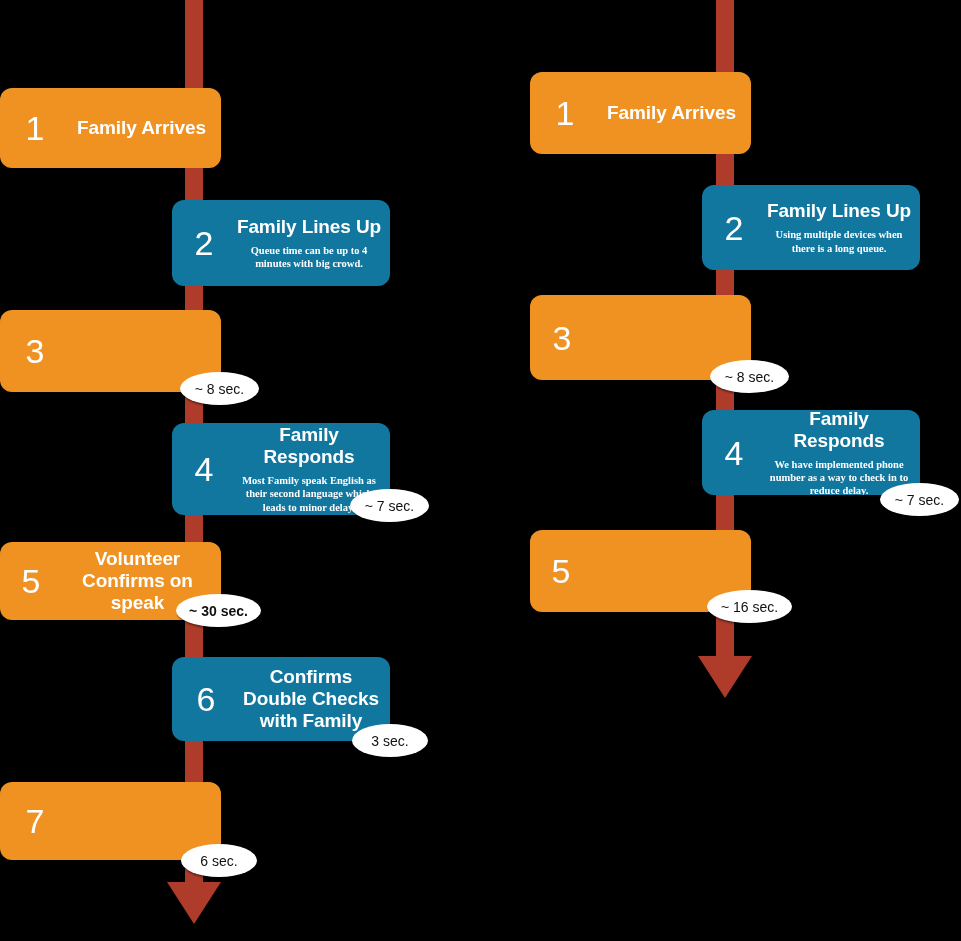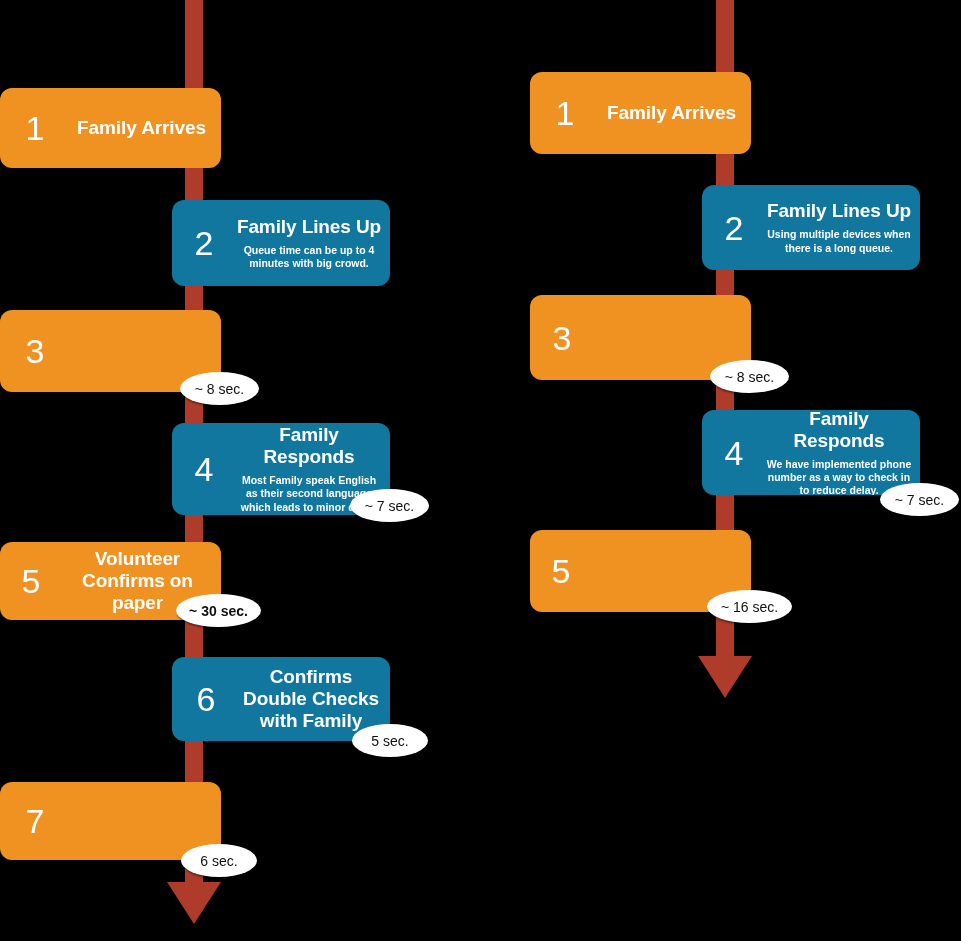--- a/index.html
+++ b/index.html
@@ -66,20 +66,21 @@
     font-size: 19px;
     line-height: 1.16;
     letter-spacing: -0.1px;
   }
   .step-desc {
     color: #ffffff;
     font-weight: bold;
     font-size: 10.5px;
     line-height: 1.25;
     margin-top: 6px;
+    font-family: Liberation Serif, serif;
   }
 
   
   .bubble {
     position: absolute;
     background: #ffffff;
     border-radius: 50%;
     display: flex;
     align-items: center;
     justify-content: center;
@@ -123,39 +124,39 @@
       <div class="step-num" style="width:52px;">4</div>
       <div class="step-body">
         <div class="step-title">Family Responds</div>
         <div class="step-desc">Most Family speak English as their second language which leads to minor delay.</div>
       </div>
     </div>
 
     <div class="step orange" style="left:0px; top:542px; width:221px; height:78px;">
       <div class="step-num" style="width:50px;">5</div>
       <div class="step-body">
-        <div class="step-title">Volunteer Confirms on paper</div>
+        <div class="step-title">Volunteer Confirms on speak</div>
       </div>
     </div>
 
     <div class="step blue" style="left:172px; top:657px; width:218px; height:84px;">
       <div class="step-num" style="width:56px;">6</div>
       <div class="step-body">
         <div class="step-title">Confirms Double Checks with Family</div>
       </div>
     </div>
 
     <div class="step orange" style="left:0px; top:782px; width:221px; height:78px;">
       <div class="step-num" style="width:58px;">7</div>
     </div>
 
     <div class="bubble" style="left:180px; top:372px; width:79px; height:33px;">~ 8 sec.</div>
     <div class="bubble" style="left:350px; top:489px; width:79px; height:33px;">~ 7 sec.</div>
     <div class="bubble" style="left:176px; top:594px; width:85px; height:33px;font-weight:bold;">~ 30 sec.</div>
-    <div class="bubble" style="left:352px; top:724px; width:76px; height:33px;">5 sec.</div>
+    <div class="bubble" style="left:352px; top:724px; width:76px; height:33px;">3 sec.</div>
     <div class="bubble" style="left:181px; top:844px; width:76px; height:33px;">6 sec.</div>
   </div>
 
   <div>
 
     <div class="spine" style="left:716px; top:0px; height:656px;"></div>
     <div class="arrow-head" style="left:698px; top:656px;"></div>
 
     <div class="step orange" style="left:530px; top:72px; width:221px; height:82px;">
       <div class="step-num" style="width:58px;">1</div>

